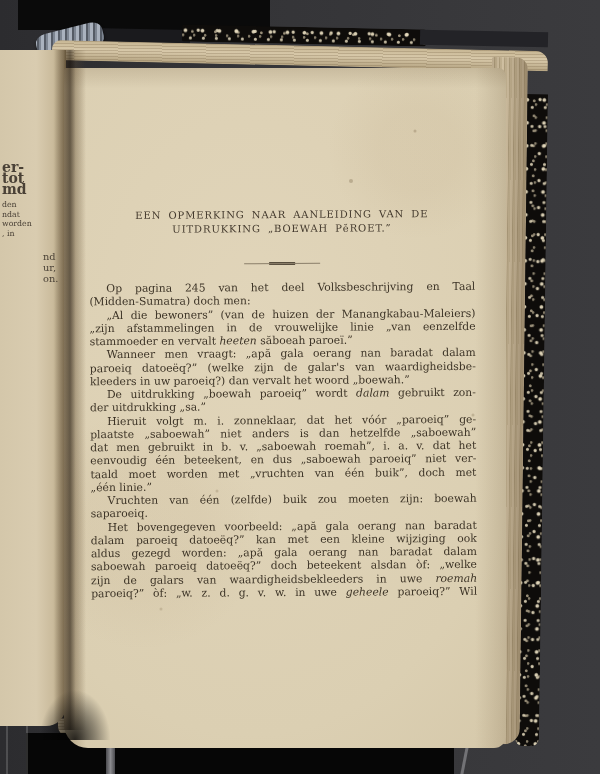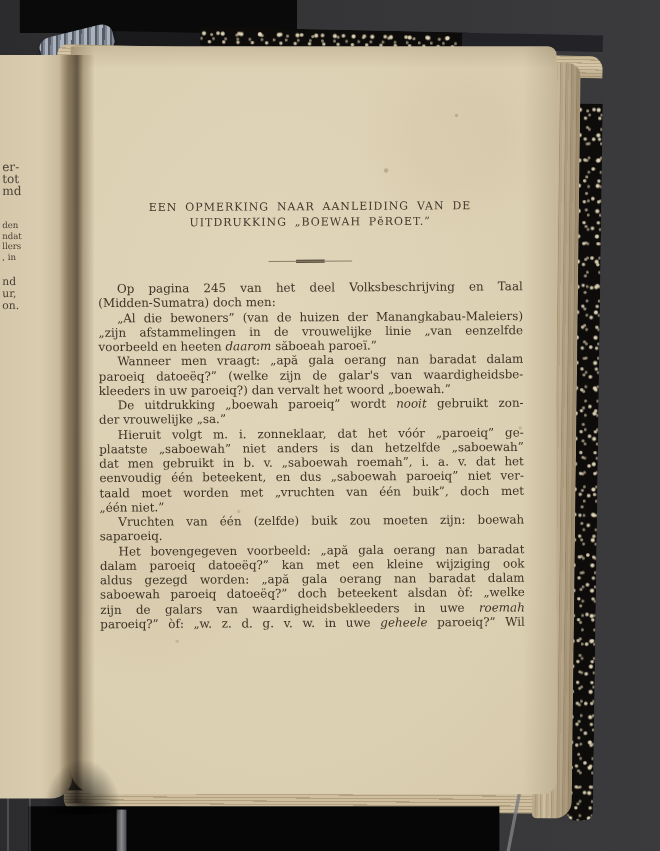--- a/index.html
+++ b/index.html
@@ -51,24 +51,24 @@
                                     repeating-linear-gradient(90deg,#cfbfa1 0 2px,#ad9d7d 2.6px,#c2b292 3.4px 5px);
                   transform:rotate(.7deg); transform-origin:top left; border-radius:2px 12px 16px 4px; }
   .bottom-pages { position:absolute; left:58px;  top:720px; width:448px; height:18px;
                   background: repeating-linear-gradient(180deg,#cebe9e 0 2px,#b1a080 2px 3px);
                   transform:rotate(.4deg); border-radius:0 0 14px 10px; }
   
   .left-page    { position:absolute; left:0; top:50px; width:66px; height:676px;
                   background: linear-gradient(90deg,#d4c7aa 0%,#d9ccb0 55%,#cabb9c 80%,#aa9978 96%,#8c7a59 100%);
                   border-radius:0 0 20px 0; }
   .frag-group   { position:absolute; left:2px; color:#4a4136; }
-  .frag-g0      { top:96px;  font-size:11px; line-height:11px; }
+  .frag-g0      { top:112px;  font-size:14px; line-height:11px;font-weight:bold; }
   .frag-g1      { top:150px; font-size:7.8px; line-height:9.6px; }
-  .frag-g2      { top:201px; font-size:9.8px; line-height:11px; }
-  .main-page    { position:absolute; left:64px; top:42px; width:442px; height:680px;
+  .frag-g2      { top:201px; font-size:9.8px; line-height:11px;margin-left:41px; }
+  .main-page    { position:absolute; left:64px; top:68px; width:442px; height:680px;
                   background-color: var(--page-color,#dccfb2);
                   background-image:
                     linear-gradient(90deg, rgba(105,85,55,.40), rgba(105,85,55,0) 5%),
                     linear-gradient(90deg, transparent 93%, rgba(115,95,65,.22) 100%),
                     linear-gradient(180deg, rgba(120,100,70,.20), transparent 3%),
                     radial-gradient(circle at 80% 12%, rgba(160,130,90,.07) 0 40px, transparent 90px),
                     radial-gradient(circle at 18% 68%, rgba(160,130,90,.06) 0 60px, transparent 120px),
                     radial-gradient(130% 120% at 42% 38%, #e1d5ba 0%, #dbcfb2 50%, #d2c4a5 82%, #c8b999 100%);
                   border-radius:2px 8px 12px 24px; }
   .gutter       { position:absolute; left:54px; top:50px; width:32px; height:680px; pointer-events:none;
@@ -116,53 +116,53 @@
 
   <div class="left-page">
     <div class="frag-group frag-g0">
         <div>er-</div>
         <div>tot</div>
         <div>md</div>
       </div>
     <div class="frag-group frag-g1">
         <div>den</div>
         <div>ndat</div>
-        <div>llers</div>
+        <div>worden</div>
         <div>, in</div>
       </div>
     <div class="frag-group frag-g2">
         <div>nd</div>
         <div>ur,</div>
         <div>on.</div>
       </div>
   </div>
 
   <div class="main-page">
     <div class="specks"></div>
     <div class="content">
       <div class="title-line">EEN OPMERKING NAAR AANLEIDING VAN DE</div>
       <div class="title-line">UITDRUKKING „BOEWAH PĕROET.”</div>
       <div class="divider"></div>
       <div class="text-lines">
           <div class="ln ind"><span>Op pagina 245 van het deel Volksbeschrijving en Taal</span></div>
           <div class="ln nj"><span>(Midden-Sumatra) doch men:</span></div>
           <div class="ln ind"><span>„Al die bewoners” (van de huizen der Manangkabau-Maleiers)</span></div>
           <div class="ln"><span>„zijn afstammelingen in de vrouwelijke linie „van eenzelfde</span></div>
-          <div class="ln nj"><span>voorbeeld en heeten </span><span class="it">daarom</span><span> săboeah paroeï.”</span></div>
+          <div class="ln nj"><span>stammoeder en vervalt </span><span class="it">heeten</span><span> săboeah paroeï.”</span></div>
           <div class="ln ind"><span>Wanneer men vraagt: „apă gala oerang nan baradat dalam</span></div>
           <div class="ln"><span>paroeiq datoeëq?” (welke zijn de galar's van waardigheidsbe-</span></div>
           <div class="ln nj"><span>kleeders in uw paroeiq?) dan vervalt het woord „boewah.”</span></div>
-          <div class="ln ind"><span>De uitdrukking „boewah paroeiq” wordt </span><span class="it">nooit</span><span> gebruikt zon-</span></div>
-          <div class="ln nj"><span>der vrouwelijke „sa.”</span></div>
+          <div class="ln ind"><span>De uitdrukking „boewah paroeiq” wordt </span><span class="it">dalam</span><span> gebruikt zon-</span></div>
+          <div class="ln nj"><span>der uitdrukking „sa.”</span></div>
           <div class="ln ind"><span>Hieruit volgt m. i. zonneklaar, dat het vóór „paroeiq” ge-</span></div>
           <div class="ln"><span>plaatste „saboewah” niet anders is dan hetzelfde „saboewah”</span></div>
           <div class="ln"><span>dat men gebruikt in b. v. „saboewah roemah”, i. a. v. dat het</span></div>
           <div class="ln"><span>eenvoudig één beteekent, en dus „saboewah paroeiq” niet ver-</span></div>
           <div class="ln"><span>taald moet worden met „vruchten van één buik”, doch met</span></div>
-          <div class="ln nj"><span>„één niet.”</span></div>
+          <div class="ln nj"><span>„één linie.”</span></div>
           <div class="ln ind"><span>Vruchten van één (zelfde) buik zou moeten zijn: boewah</span></div>
           <div class="ln nj"><span>saparoeiq.</span></div>
           <div class="ln ind"><span>Het bovengegeven voorbeeld: „apă gala oerang nan baradat</span></div>
           <div class="ln"><span>dalam paroeiq datoeëq?” kan met een kleine wijziging ook</span></div>
           <div class="ln"><span>aldus gezegd worden: „apă gala oerang nan baradat dalam</span></div>
           <div class="ln"><span>saboewah paroeiq datoeëq?” doch beteekent alsdan òf: „welke</span></div>
           <div class="ln"><span>zijn de galars van waardigheidsbekleeders in uwe </span><span class="it">roemah</span></div>
           <div class="ln"><span>paroeiq?” òf: „w. z. d. g. v. w. in uwe </span><span class="it">geheele</span><span> paroeiq?” Wil</span></div>
         </div>
     </div>

